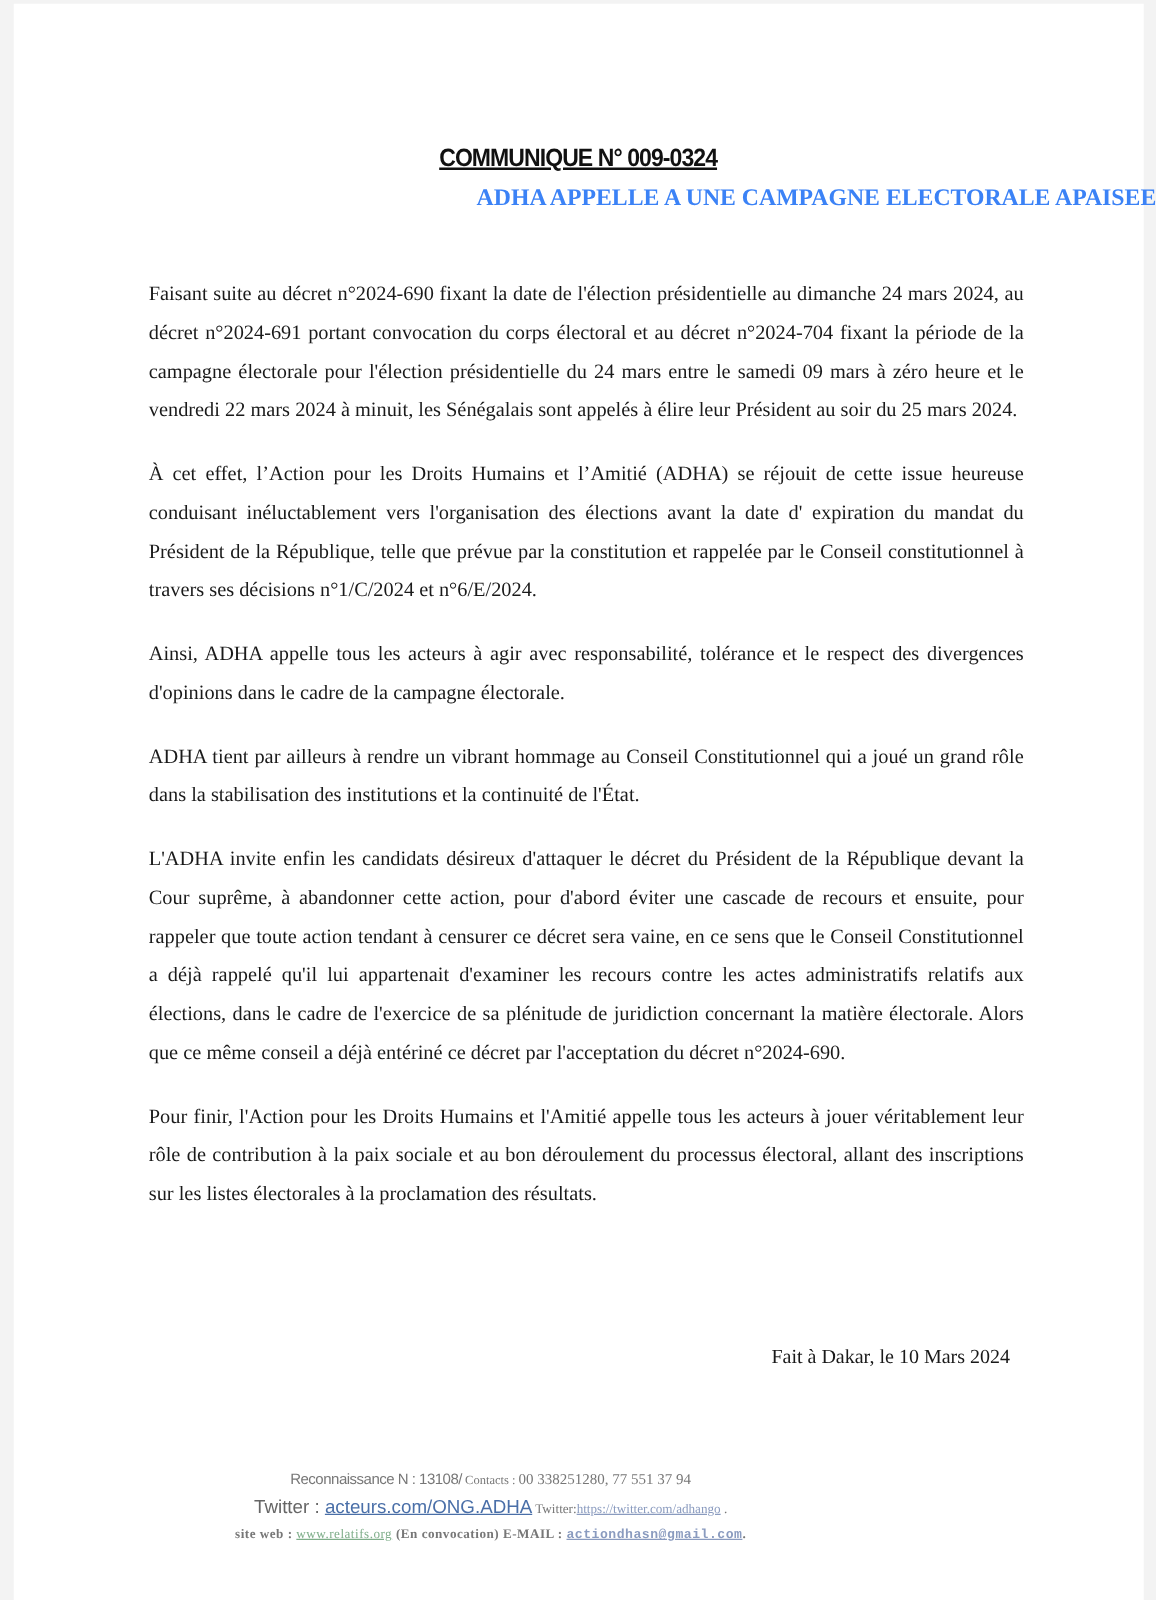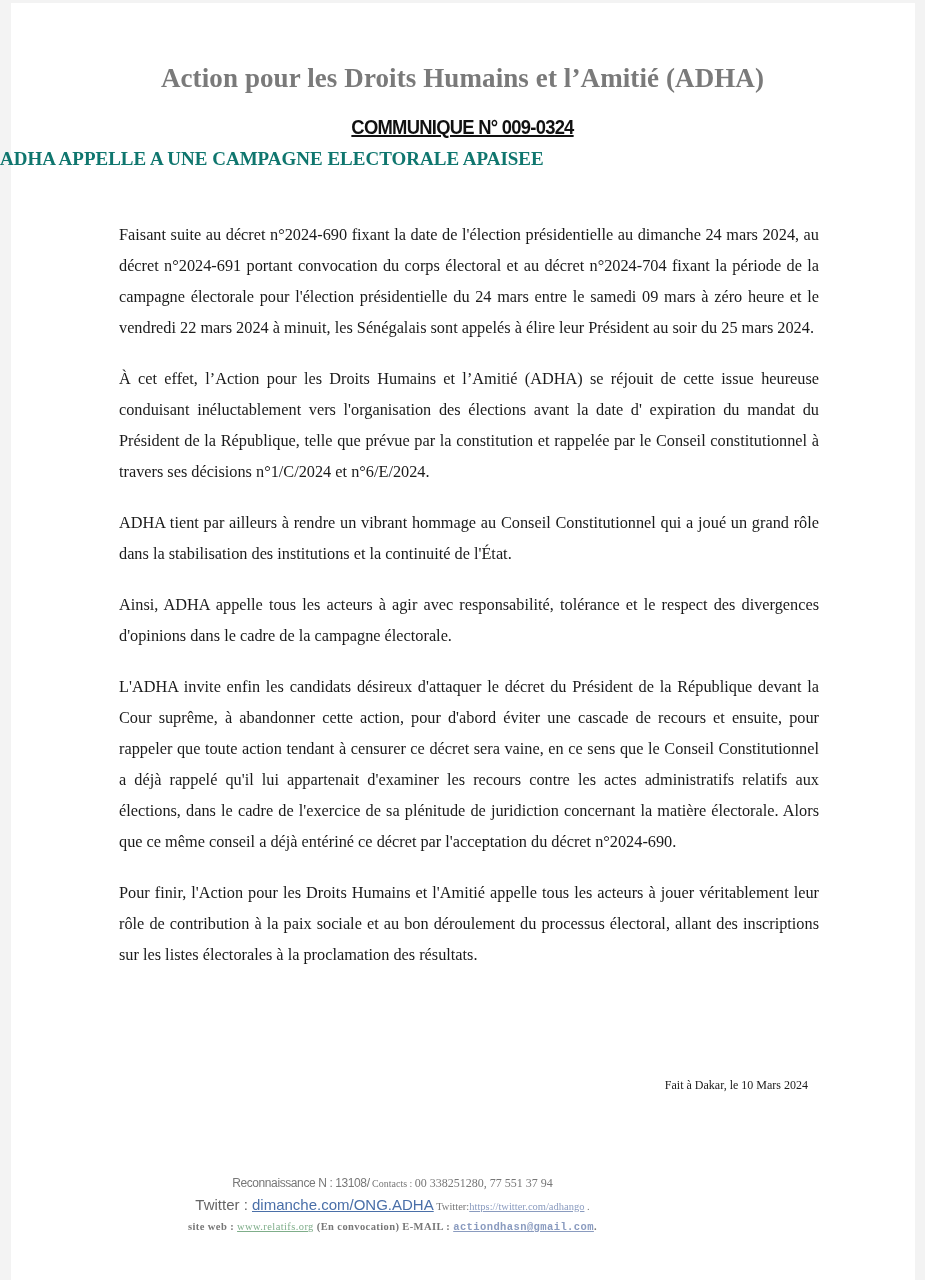--- a/index.html
+++ b/index.html
@@ -46,25 +46,25 @@
       color: #111;
       text-decoration: underline;
       letter-spacing: -0.8px;
       transform: scaleX(0.92);
     }
     .headline {
       position: absolute;
       top: 145px;
       left: -11px;
       width: 925px;
-      text-align: left;
+      text-align: right;
       font-family: "Liberation Serif", serif;
       font-weight: bold;
       font-size: 19px;
-      color: #0f766e;
+      color: #3b82f6;
     }
     .body-text {
       position: absolute;
       left: 108px;
       top: 216px;
       width: 700px;
       font-family: "Liberation Serif", serif;
       font-size: 16.3px;
       line-height: 31px;
       color: #1a1a1a;
@@ -75,21 +75,21 @@
     }
     .signature {
       position: absolute;
       top: 1070px;
       right: 107px;
       text-align: right;
       font-family: "Liberation Serif", serif;
       color: #1a1a1a;
     }
     .sig-place {
-      font-size: 12px;
+      font-size: 16px;
       line-height: 25px;
       text-align: center;
     }
     .sig-bureau {
       font-size: 16px;
       font-weight: bold;
       line-height: 22px;
     }
     .footer {
       position: absolute;
@@ -157,44 +157,43 @@
       color: #8a9bbf;
       text-decoration: underline;
       font-family: Liberation Mono, monospace;
     }
   </style>
 </head>
 <body>
 
 <div class="page">
 
-  <div class="org-title">Action pour les Droits Humains et l’Amitié (ADHA)</div>
 
   <div class="communique-no">COMMUNIQUE N° 009-0324</div>
 
   <div class="headline">ADHA APPELLE A UNE CAMPAGNE ELECTORALE APAISEE</div>
 
   <div class="body-text">
     <p>Faisant suite au décret n°2024-690 fixant la date de l'élection présidentielle au dimanche 24 mars 2024, au décret n°2024-691 portant convocation du corps électoral et au décret n°2024-704 fixant la période de la campagne électorale pour l'élection présidentielle du 24 mars entre le samedi 09 mars à zéro heure et le vendredi 22 mars 2024 à minuit, les Sénégalais sont appelés à élire leur Président au soir du 25 mars 2024.</p>
     <p>À cet effet, l’Action pour les Droits Humains et l’Amitié (ADHA) se réjouit de cette issue heureuse conduisant inéluctablement vers l'organisation des élections avant la date d' expiration du mandat du Président de la République, telle que prévue par la constitution et rappelée par le Conseil constitutionnel à travers ses décisions n°1/C/2024 et n°6/E/2024.</p>
+    <p>Ainsi, ADHA appelle tous les acteurs à agir avec responsabilité, tolérance et le respect des divergences d'opinions dans le cadre de la campagne électorale.</p>
     <p>ADHA tient par ailleurs à rendre un vibrant hommage au Conseil Constitutionnel qui a joué un grand rôle dans la stabilisation des institutions et la continuité de l'État.</p>
-    <p>Ainsi, ADHA appelle tous les acteurs à agir avec responsabilité, tolérance et le respect des divergences d'opinions dans le cadre de la campagne électorale.</p>
     <p>L'ADHA invite enfin les candidats désireux d'attaquer le décret du Président de la République devant la Cour suprême, à abandonner cette action, pour d'abord éviter une cascade de recours et ensuite, pour rappeler que toute action tendant à censurer ce décret sera vaine, en ce sens que le Conseil Constitutionnel a déjà rappelé qu'il lui appartenait d'examiner les recours contre les actes administratifs relatifs aux élections, dans le cadre de l'exercice de sa plénitude de juridiction concernant la matière électorale. Alors que ce même conseil a déjà entériné ce décret par l'acceptation du décret n°2024-690.</p>
     <p>Pour finir, l'Action pour les Droits Humains et l'Amitié appelle tous les acteurs à jouer véritablement leur rôle de contribution à la paix sociale et au bon déroulement du processus électoral, allant des inscriptions sur les listes électorales à la proclamation des résultats.</p>
   </div>
 
   <div class="signature">
     <div class="sig-place">Fait à Dakar, le 10 Mars 2024</div>
   </div>
 
   <div class="footer">
     <div class="footer-line1">
       <span class="recon">Reconnaissance N : 13108/</span><span class="contacts-label"> Contacts : </span><span class="contacts-val">00 338251280, 77 551 37 94</span>
     </div>
     <div class="footer-line2">
-      <span class="fb-label">Twitter : </span><a class="fb-link">dimanche.com/ONG.ADHA</a><span class="tw-label"> Twitter:</span><a class="tw-link">https://twitter.com/adhango</a><span class="tw-label"> .</span>
+      <span class="fb-label">Twitter : </span><a class="fb-link">acteurs.com/ONG.ADHA</a><span class="tw-label"> Twitter:</span><a class="tw-link">https://twitter.com/adhango</a><span class="tw-label"> .</span>
     </div>
     <div class="footer-line3">
       <span>site web : </span><a class="web-link">www.relatifs.org</a><span> (En convocation) E-MAIL : </span><a class="mail-link">actiondhasn@gmail.com</a><span>.</span>
     </div>
   </div>
 
 </div>
 
 </body></html>

